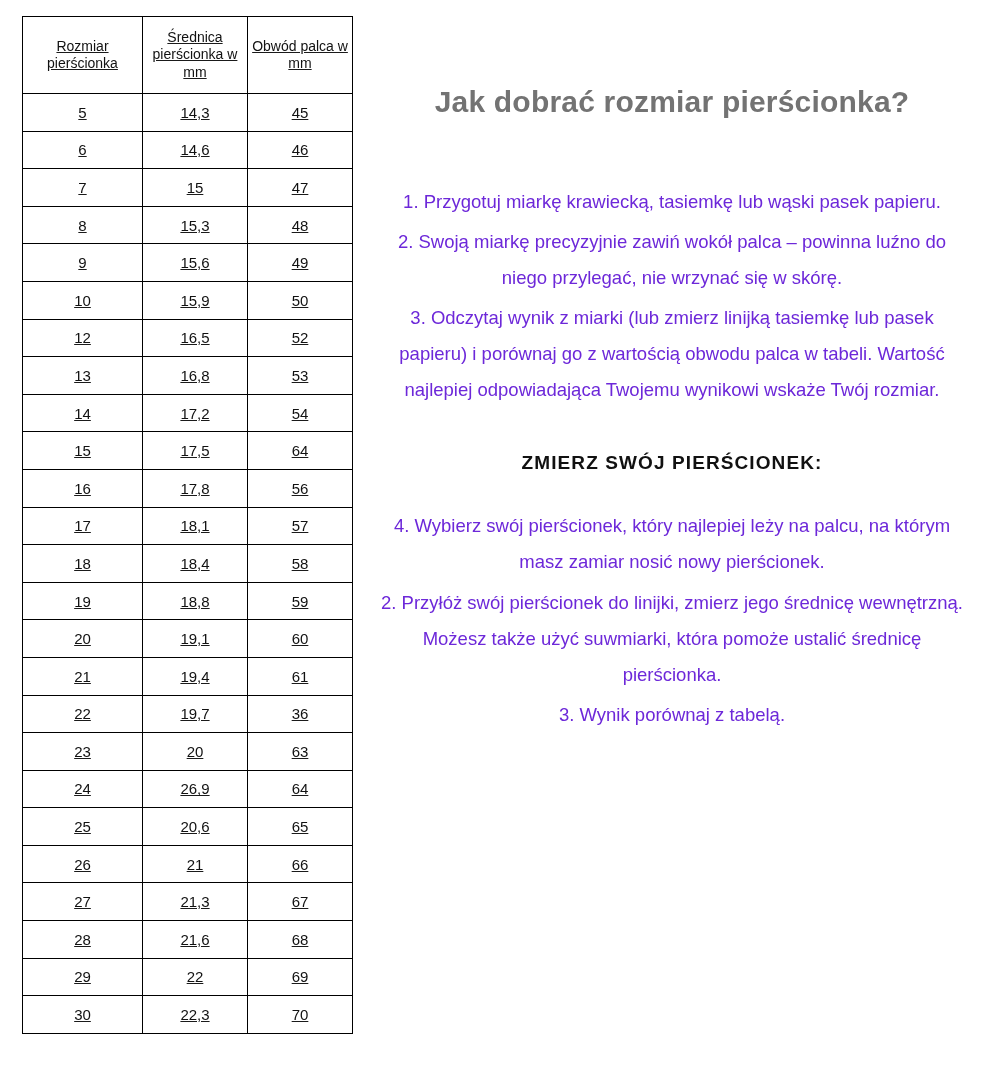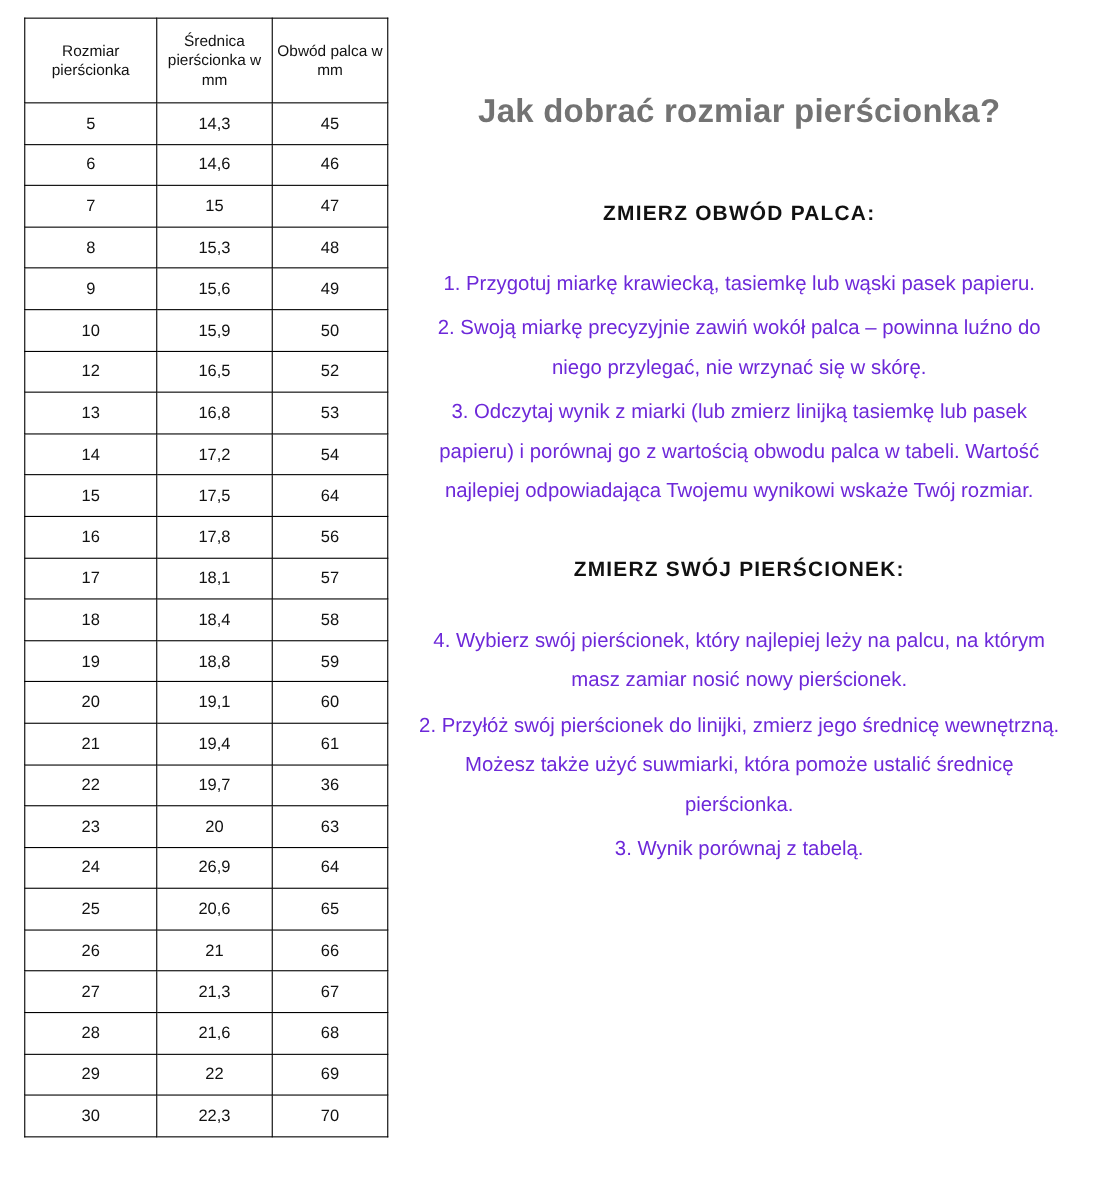--- a/index.html
+++ b/index.html
@@ -21,20 +21,21 @@
     display: flex;
     flex-direction: row;
     align-items: flex-start;
   }
 
   
   .table-wrap {
     width: 352px;
     padding: 16px 0 0 22px;
     box-sizing: border-box;
+    text-decoration: underline;
   }
   table.size-table {
     border-collapse: collapse;
     width: 330px;
     table-layout: fixed;
   }
   table.size-table th,
   table.size-table td {
     border: 1px solid #000000;
     text-align: center;
@@ -241,21 +242,20 @@
             <td>22,3</td>
             <td>70</td>
           </tr>
         </tbody>
     </table>
   </div>
 
   <div class="content">
     <h1 class="doc-title">Jak dobrać rozmiar pierścionka?</h1>
 
-    <h2 class="section-heading">ZMIERZ OBWÓD PALCA:</h2>
     <ul class="steps" id="steps-1">
         <li>1. Przygotuj miarkę krawiecką, tasiemkę lub wąski pasek papieru.</li>
         <li>2. Swoją miarkę precyzyjnie zawiń wokół palca – powinna luźno do niego przylegać, nie wrzynać się w skórę.</li>
         <li>3. Odczytaj wynik z miarki (lub zmierz linijką tasiemkę lub pasek papieru) i porównaj go z wartością obwodu palca w tabeli. Wartość najlepiej odpowiadająca Twojemu wynikowi wskaże Twój rozmiar.</li>
       </ul>
 
     <h2 class="section-heading second">ZMIERZ SWÓJ PIERŚCIONEK:</h2>
     <ul class="steps" id="steps-2">
         <li>4.  Wybierz swój pierścionek, który najlepiej leży na palcu, na którym masz zamiar nosić nowy pierścionek.</li>
         <li>2. Przyłóż swój pierścionek do linijki, zmierz jego średnicę wewnętrzną. Możesz także użyć suwmiarki, która pomoże ustalić średnicę pierścionka.</li>

